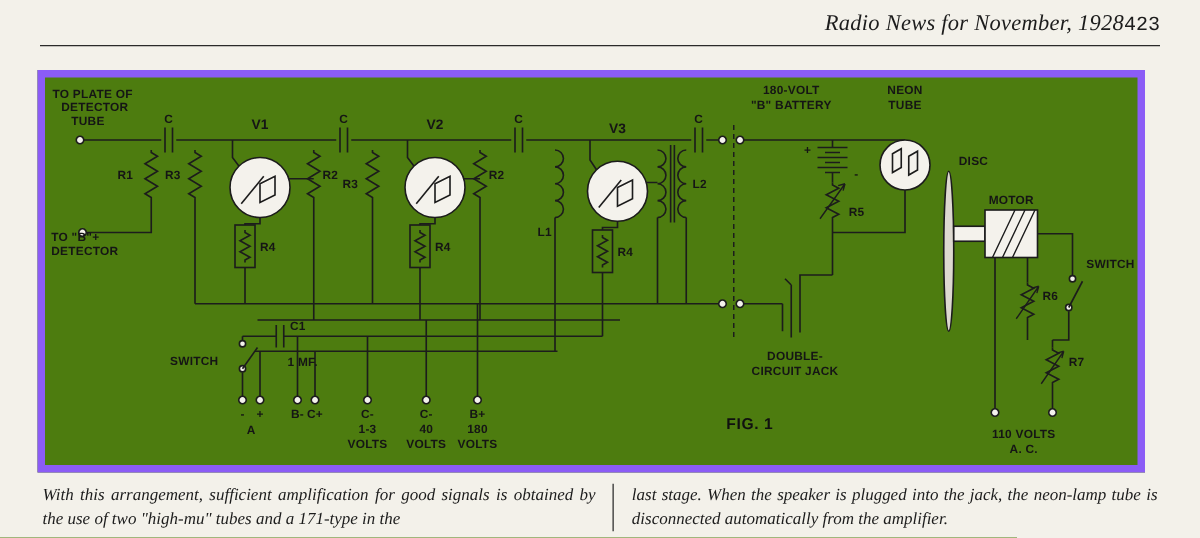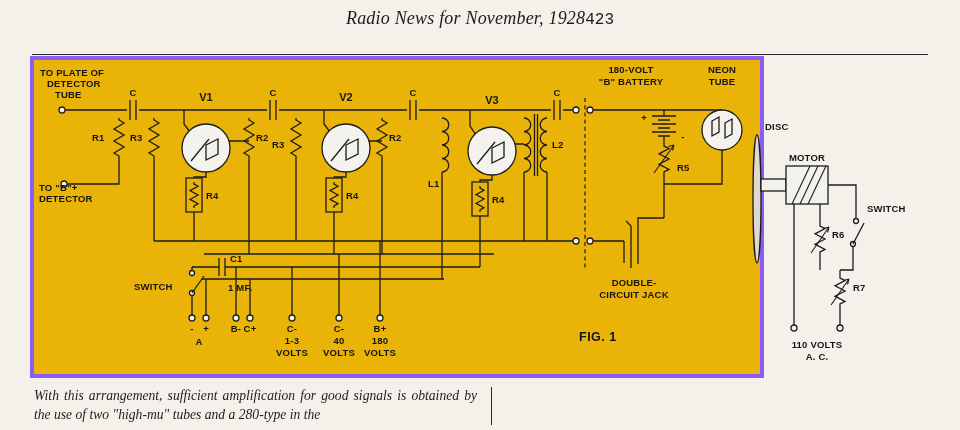--- a/index.html
+++ b/index.html
@@ -3,28 +3,28 @@
 <meta charset="utf-8">
 <style>
   html,body{margin:0;padding:0;}
   body{
     width:960px;height:430px;position:relative;overflow:hidden;
     background:#f3f1ea;color:#1c1c1c;
     font-family:"Liberation Serif", serif;
   }
   .header{
     position:absolute;left:32px;right:32px;top:8px;
-    display:flex;justify-content:center;align-items:baseline;
-    border-bottom:1.5px solid #2a2a2a;padding-bottom:25px;
+    display:flex;justify-content:flex-end;align-items:baseline;
+    border-bottom:1.5px solid #2a2a2a;padding-bottom:7px;
   }
   .header .title{font-style:italic;font-size:18px;letter-spacing:.2px;}
   .header .pageno{font-size:16px;font-family:Liberation Mono, monospace;}
   .frame{
-    position:absolute;left:30px;top:56px;width:734px;height:322px;
-    border:4px solid #8b5cf6;background:#eab308;box-sizing:border-box;
+    position:absolute;left:30px;top:56px;width:886px;height:322px;
+    border:6px solid #8b5cf6;background:#4d7c0f;box-sizing:border-box;
   }
   .frame svg{display:block;width:882px;height:318px;}
   .caption{
     position:absolute;left:34px;top:387px;width:892px;
     display:flex;font-style:italic;font-size:13.6px;line-height:1.38;
   }
   .caption .col-left{width:443px;padding-right:14px;border-right:1.2px solid #2a2a2a;text-align:justify;}
   .caption .col-right{width:421px;padding-left:14px;text-align:justify;}
   
   .wire{stroke:#1c1c1c;stroke-width:1.3;fill:none;}
@@ -226,14 +226,15 @@
     <text class="lbl mid" x="305" y="284">40</text>
     <text class="lbl mid" x="305" y="296">VOLTS</text>
     <text class="lbl mid" x="346" y="272">B+</text>
     <text class="lbl mid" x="346" y="284">180</text>
     <text class="lbl mid" x="346" y="296">VOLTS</text>
   </g>
 </svg>
 </div>
 
 <div class="caption">
-  <div class="col-left">With this arrangement, sufficient amplification for good signals is obtained by the use of two "high-mu" tubes and a 280-type in the</div>
+  <div class="col-left">With this arrangement, sufficient amplification for good signals is obtained by the use of two "high-mu" tubes and a 171-type in the</div>
+  <div class="col-right">last stage. When the speaker is plugged into the jack, the neon-lamp tube is disconnected automatically from the amplifier.</div>
 </div>
 
 </body></html>

